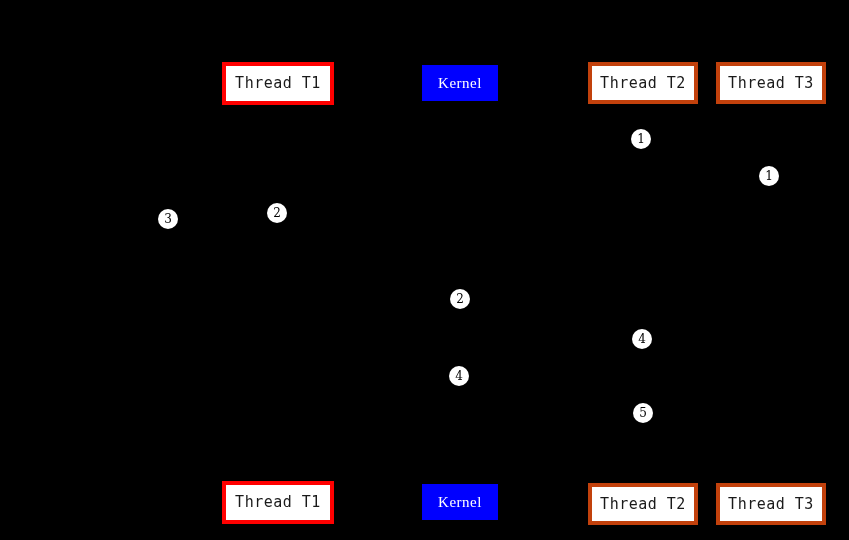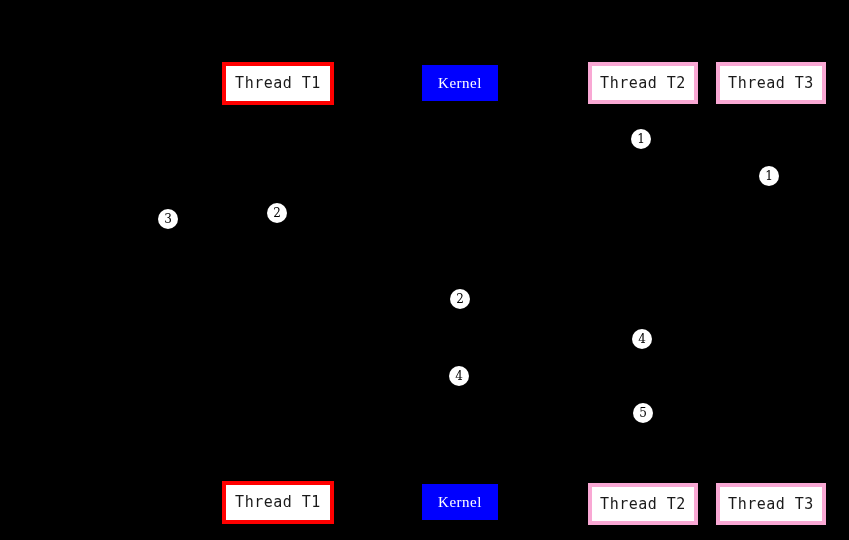--- a/index.html
+++ b/index.html
@@ -32,21 +32,21 @@
     white-space: nowrap;
     line-height: 1;
   }
   .participant.style-red {
     background: #ffffff;
     border: 4px solid #ff0000;
     color: #1a1a1a;
   }
   .participant.style-blue-outline {
     background: #ffffff;
-    border: 4px solid #f9a8d4;
+    border: 4px solid #c2410c;
     color: #1a1a1a;
   }
   .participant.style-blue-solid {
     background: #0000ff;
     border: 0px solid #0000ff;
     color: #ffffff;
     font-family: Liberation Serif, serif;
   }
 
   

